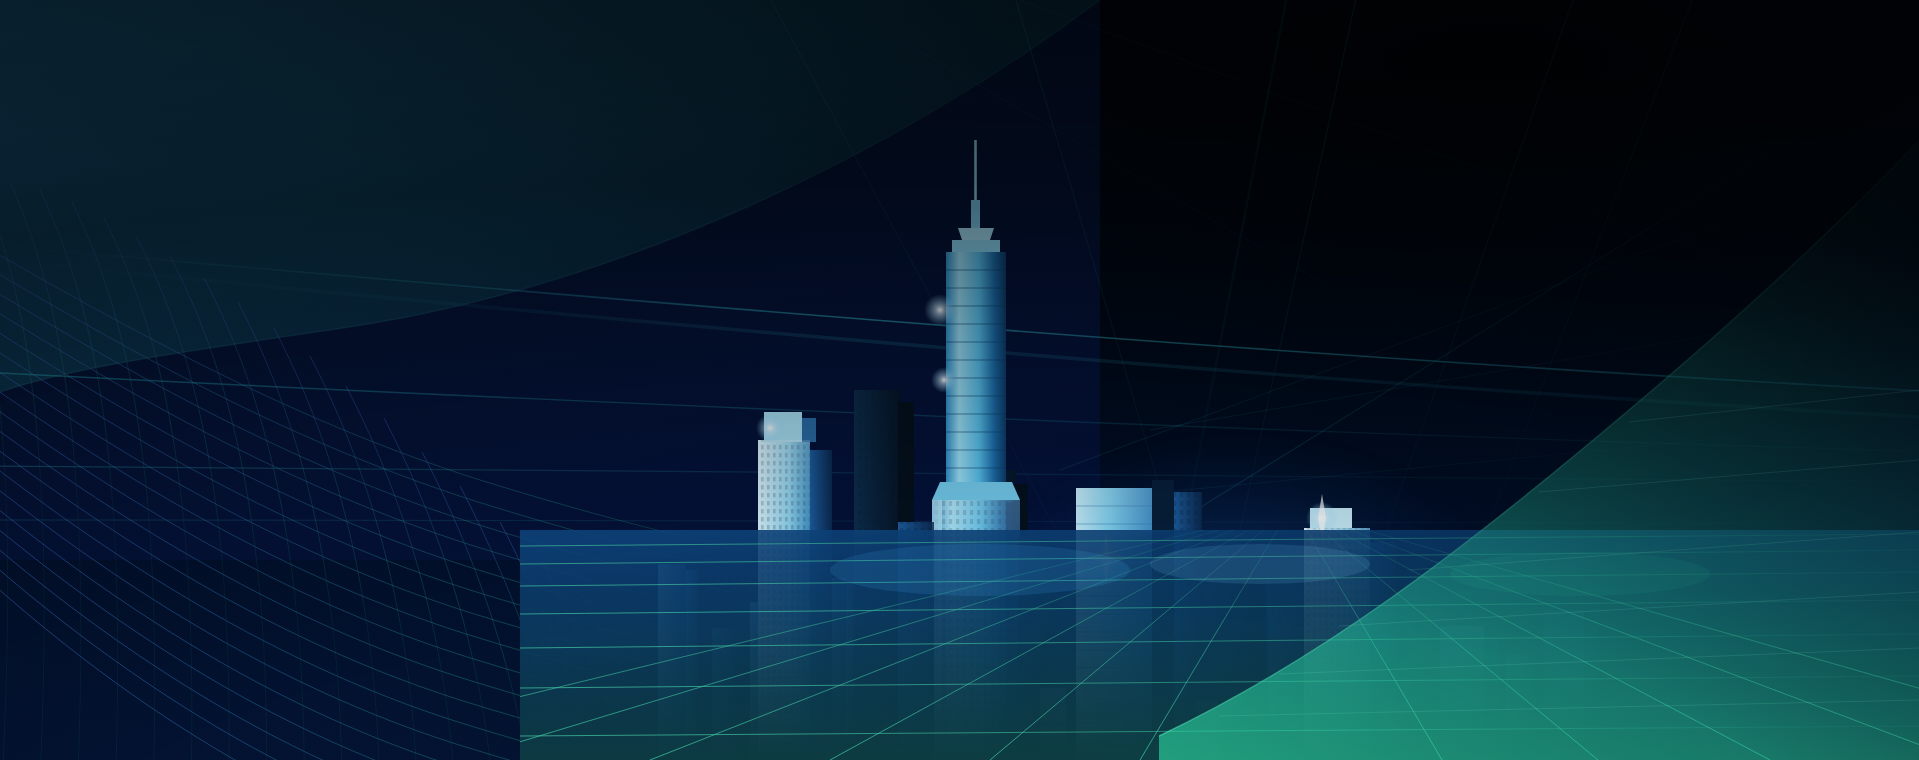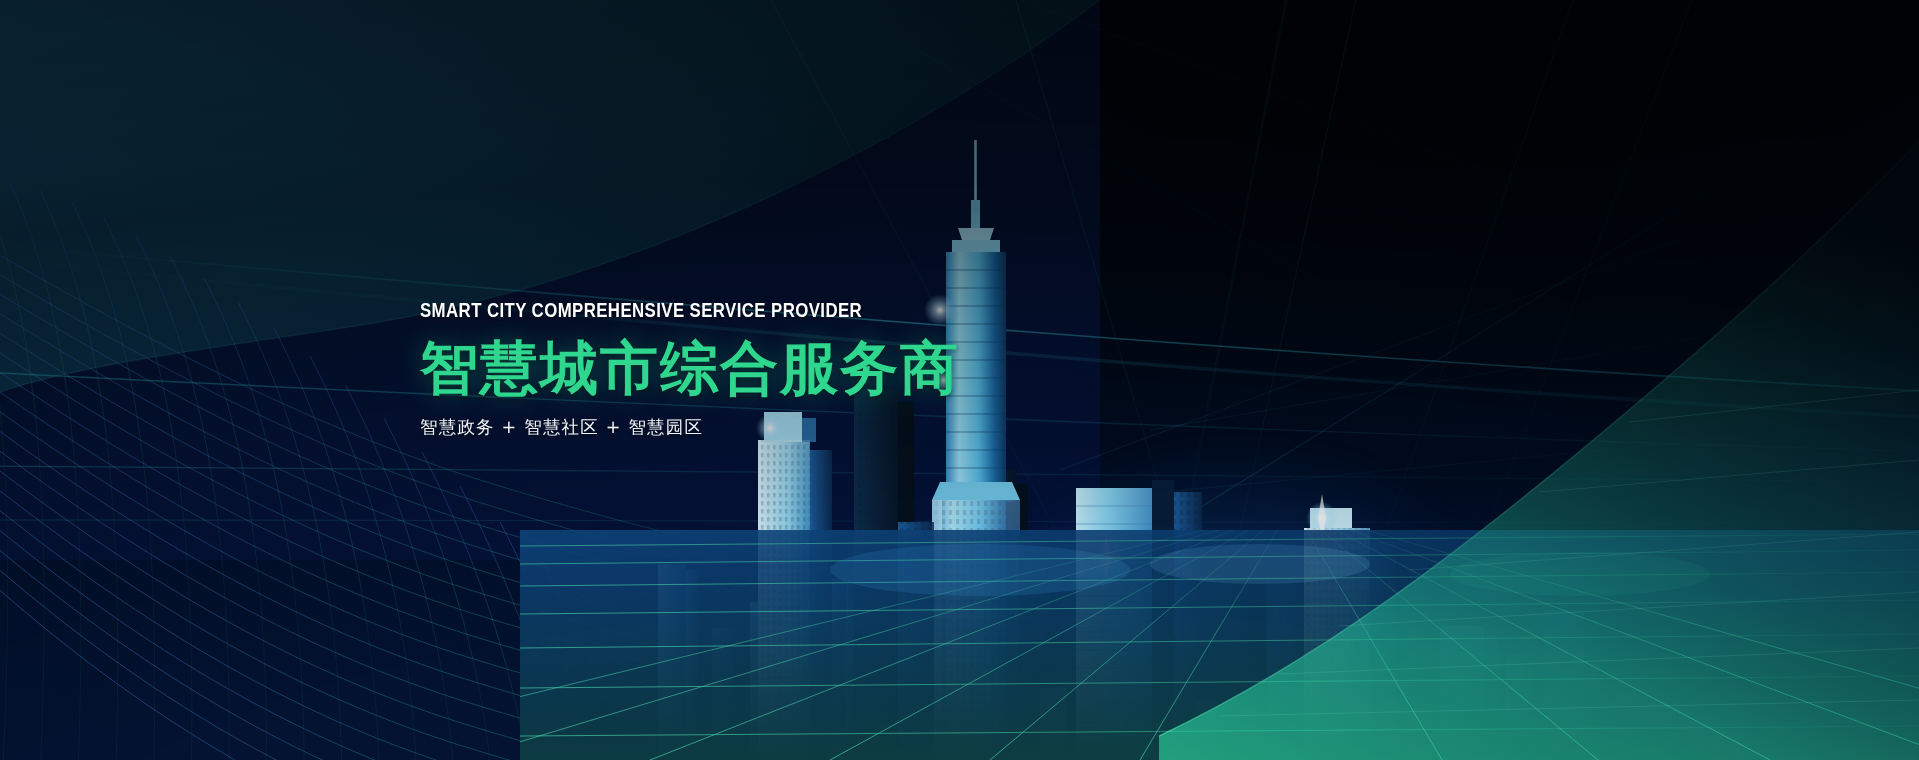--- a/index.html
+++ b/index.html
@@ -485,19 +485,14 @@
       <path d="M180,486 L760,452"></path>
       <path d="M120,534 L760,508"></path>
       <path d="M60,576 L760,560"></path>
       <path d="M380,352 L760,320"></path>
       <path d="M470,282 L760,250"></path>
     </g>
   </svg>
 
   <div class="layer sky-vignette"></div>
 
-  <div class="text-block">
-    <div class="eyebrow">SMART CITY COMPREHENSIVE SERVICE PROVIDER</div>
-    <div class="headline">智慧城市综合服务商</div>
-    <div class="subtitle">智慧政务 + 智慧社区 + 智慧园区</div>
-  </div>
 
 </div>
 
 </body></html>

